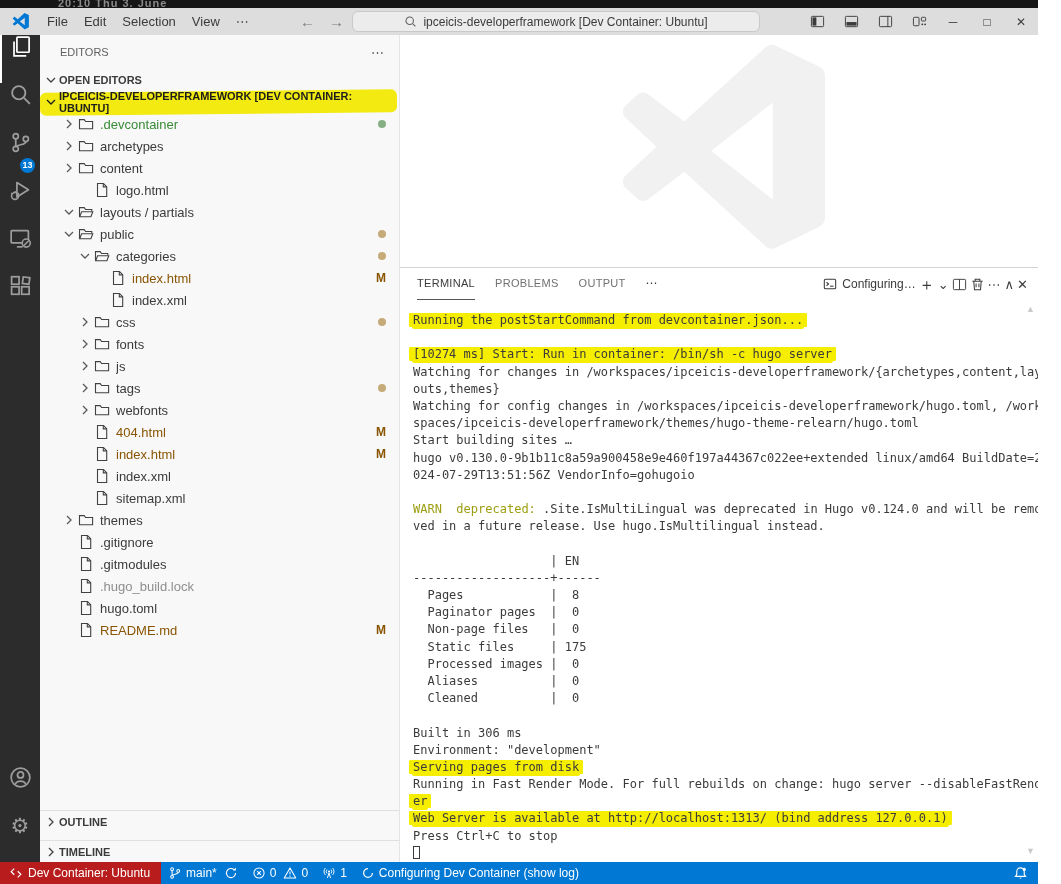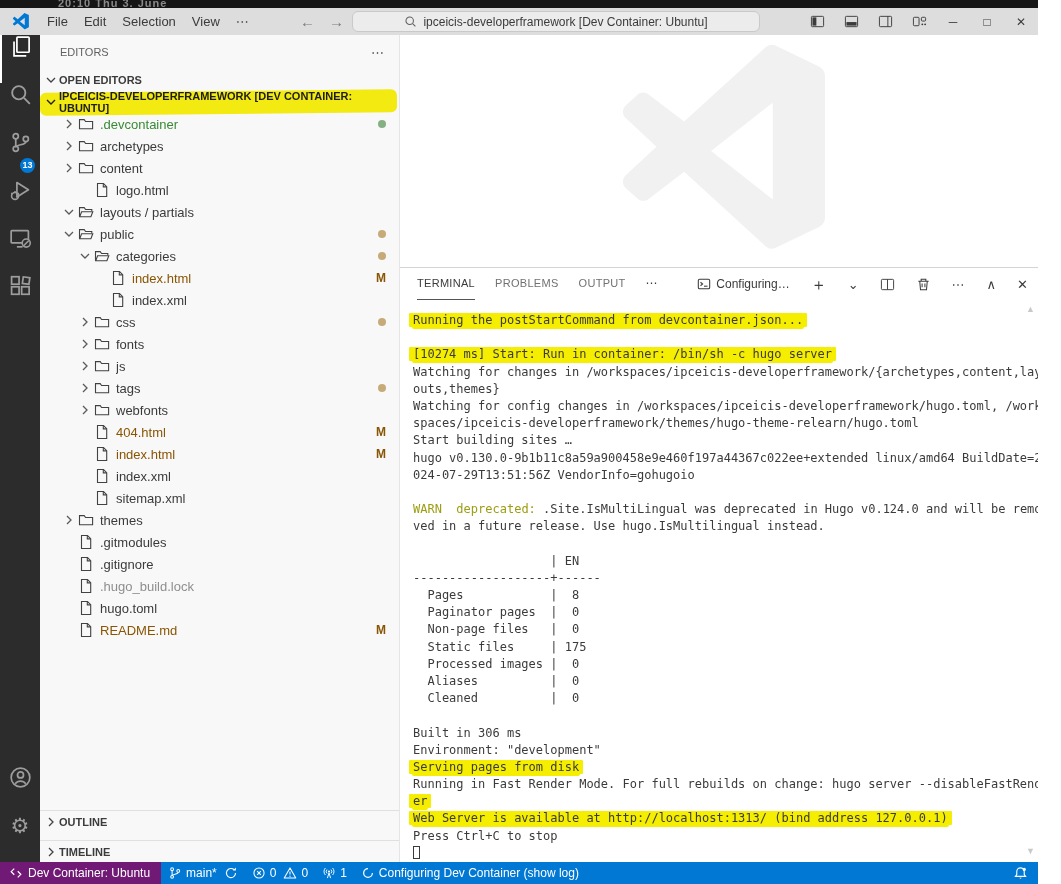--- a/index.html
+++ b/index.html
@@ -83,21 +83,21 @@
   .editor { height:232px; position:relative; overflow:hidden; flex:0 0 auto; background:#fff;}
   .watermark { position:absolute; left:50%; top:50%; transform:translate(-50%,-50%);
     width:215px; height:215px; }
 
   .panel { flex:1; border-top:1px solid #d4d4d4; display:flex; flex-direction:column; min-height:0; position:relative;}
   .panel-header { height:32px; display:flex; align-items:center; padding:0 10px 0 17px; flex:0 0 auto;}
   .ptab { font-size:11px; letter-spacing:.3px; color:#717171; margin-right:20px; height:32px;
     line-height:31px; border-bottom:1px solid transparent; }
   .ptab.active { color:#3b3b3b; border-bottom-color:#555; }
   .ptab.more { letter-spacing:2px; font-size:12px; color:#3b3b3b;}
-  .panel-actions { margin-left:auto; display:flex; align-items:center; gap:21px; color:#3b3b3b;}
+  .panel-actions { margin-left:auto; display:flex; align-items:center; gap:3px; color:#3b3b3b;}
   .pa-icon { display:flex; align-items:center; justify-content:center; }
   .pa-icon svg { width:15px; height:15px; }
   .pa-glyph { font-size:13px; line-height:15px;}
   .term-picker { display:flex; align-items:center; gap:5px; font-size:12px; color:#3b3b3b;}
   .term-picker svg { width:14px; height:14px; }
 
   .terminal { flex:1; padding:12px 0 0 13px; overflow:hidden;
     font-family:"DejaVu Sans Mono","Liberation Mono",monospace;
     font-size:12px; line-height:17.2px; color:#3b3b3b; white-space:pre; }
   .term-line { height:17.2px; }
@@ -105,21 +105,21 @@
   .warn { color:#9d9d10; }
   .cursor { display:inline-block; width:7px; height:13px; border:1px solid #3b3b3b; vertical-align:-2px;}
   .scroll-arrow { position:absolute; right:3px; color:#c9c9c9; font-size:9px; }
   .scroll-arrow.up { top:36px; } .scroll-arrow.down { bottom:6px; }
 
   
   .statusbar { height:22px; background:#0078d4; color:#fff; display:flex; align-items:stretch;
     font-size:12px; flex:0 0 auto; }
   .sb-item { display:flex; align-items:center; gap:4px; padding:0 7px; }
   .sb-item svg { width:14px; height:14px; }
-  .remote { background:#701a75; padding:0 11px 0 9px; gap:5px; }
+  .remote { background:#b91c1c; padding:0 11px 0 9px; gap:5px; }
   .sb-right { margin-left:auto; display:flex; align-items:center; padding-right:10px;}
   .spin svg { animation:rot 1.2s linear infinite; }
   @keyframes rot { to { transform:rotate(360deg);} }
 </style>
 </head>
 <body>
 
 <div class="app">
 
   <div class="os-strip">
@@ -461,30 +461,30 @@
             </svg>
             <span class="lbl">themes</span>
             <span class="right"></span>
           </div>
           <div class="tree-row" style="padding-left: 20px;">
             <span class="chev"></span>
             <svg viewBox="0 0 16 16" class="ficon">
               <path d="M3.5 1.5h6l3.2 3.2v9.8h-9.2z" fill="none" stroke="currentColor" stroke-width="1.1"></path>
               <path d="M9.3 1.7v3.2h3.2" fill="none" stroke="currentColor" stroke-width="1.1"></path>
             </svg>
+            <span class="lbl">.gitignore</span>
+            <span class="right"></span>
+          </div>
+          <div class="tree-row" style="padding-left: 20px;">
+            <span class="chev"></span>
+            <svg viewBox="0 0 16 16" class="ficon">
+              <path d="M3.5 1.5h6l3.2 3.2v9.8h-9.2z" fill="none" stroke="currentColor" stroke-width="1.1"></path>
+              <path d="M9.3 1.7v3.2h3.2" fill="none" stroke="currentColor" stroke-width="1.1"></path>
+            </svg>
             <span class="lbl">.gitmodules</span>
-            <span class="right"></span>
-          </div>
-          <div class="tree-row" style="padding-left: 20px;">
-            <span class="chev"></span>
-            <svg viewBox="0 0 16 16" class="ficon">
-              <path d="M3.5 1.5h6l3.2 3.2v9.8h-9.2z" fill="none" stroke="currentColor" stroke-width="1.1"></path>
-              <path d="M9.3 1.7v3.2h3.2" fill="none" stroke="currentColor" stroke-width="1.1"></path>
-            </svg>
-            <span class="lbl">.gitignore</span>
             <span class="right"></span>
           </div>
           <div class="tree-row ignored" style="padding-left: 20px;">
             <span class="chev"></span>
             <svg viewBox="0 0 16 16" class="ficon">
               <path d="M3.5 1.5h6l3.2 3.2v9.8h-9.2z" fill="none" stroke="currentColor" stroke-width="1.1"></path>
               <path d="M9.3 1.7v3.2h3.2" fill="none" stroke="currentColor" stroke-width="1.1"></path>
             </svg>
             <span class="lbl">.hugo_build.lock</span>
             <span class="right"></span>

